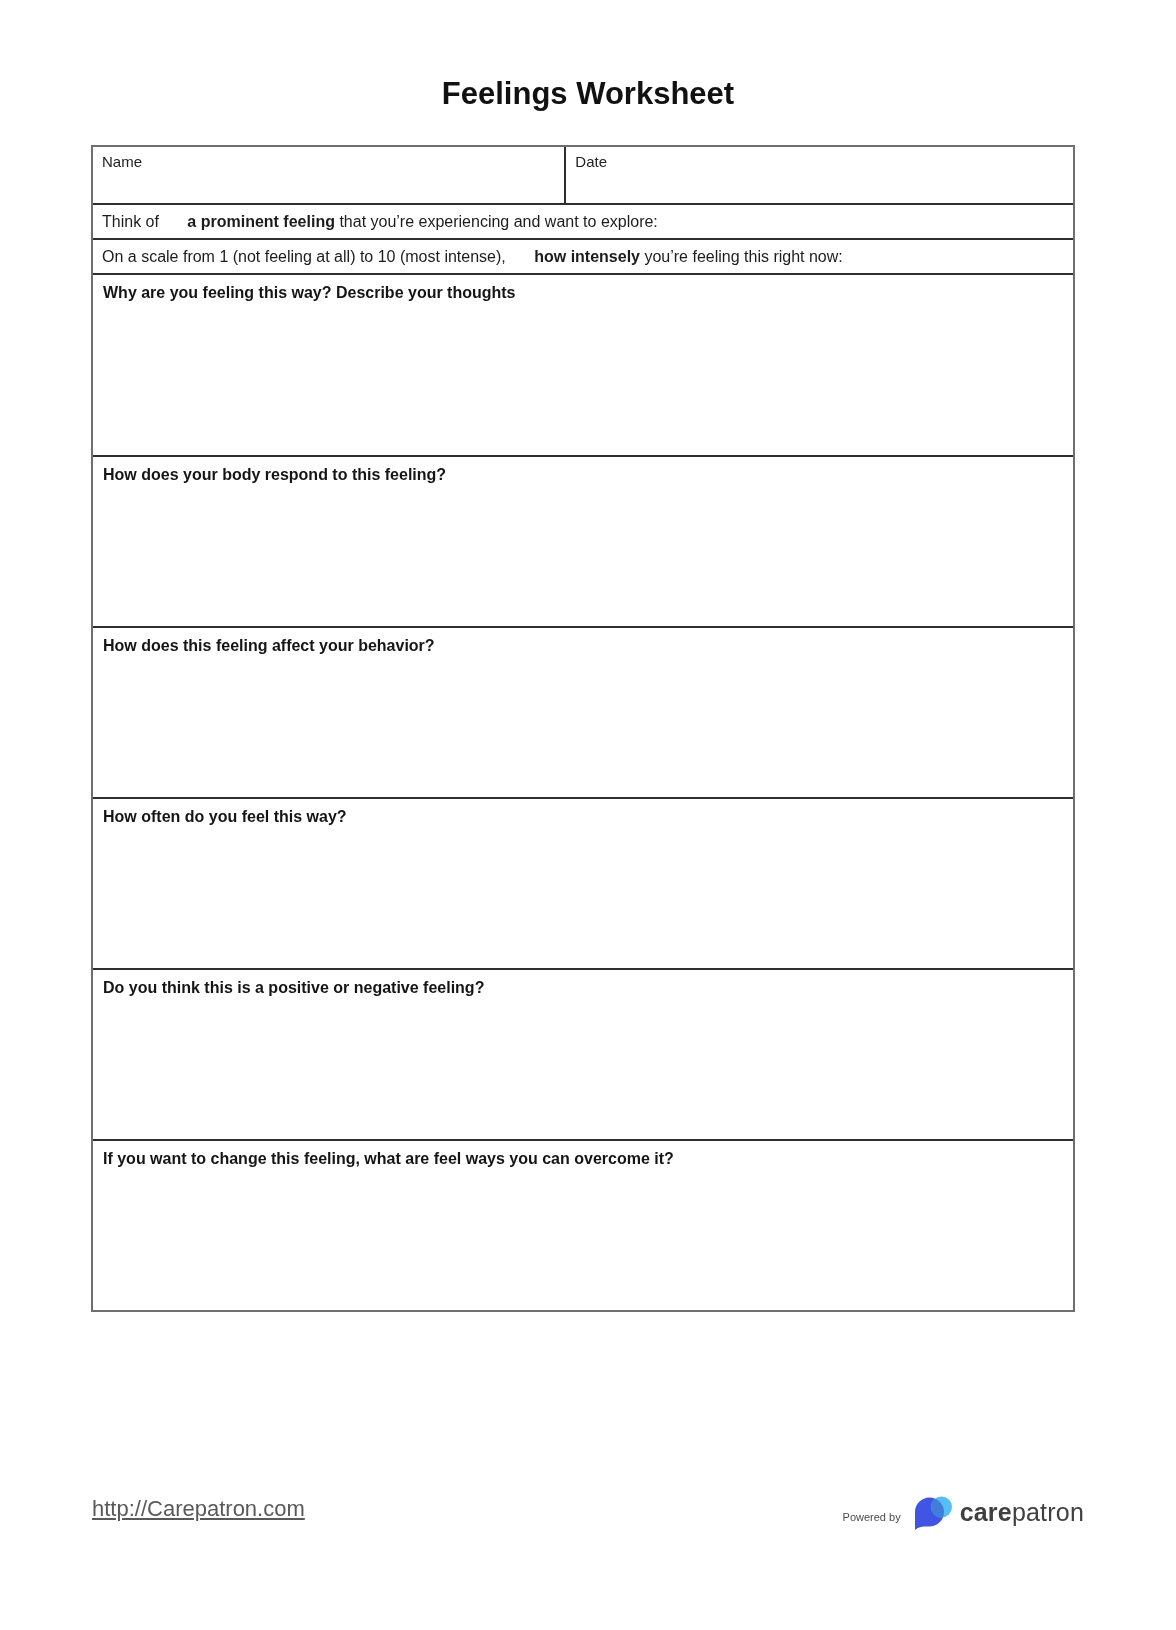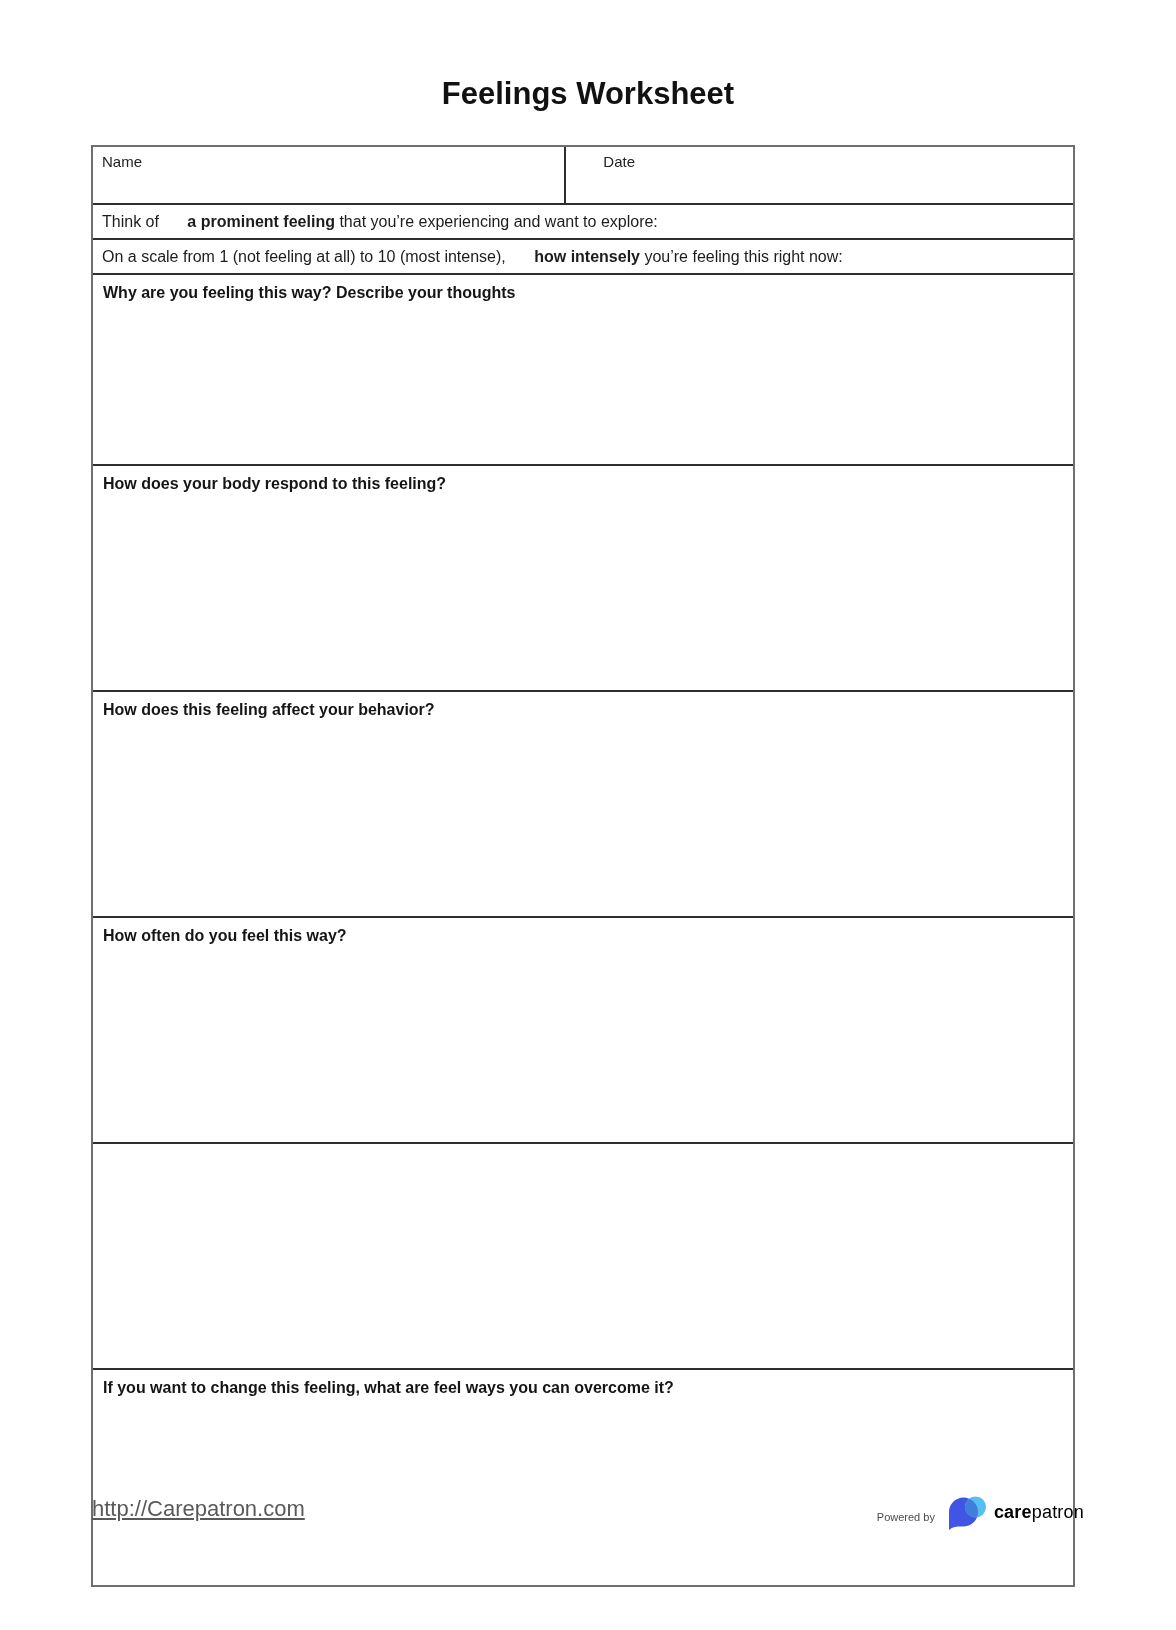--- a/index.html
+++ b/index.html
@@ -25,21 +25,21 @@
   }
   .worksheet {
     position: absolute;
     left: 91px;
     top: 145px;
     width: 984px;
     border: 2px solid #6f6f6f;
     background: #ffffff;
   }
   .row { border-top: 2px solid #2e2e2e; }
-  .row:first-child { border-top: none; gap: 28px; }
+  .row:first-child { border-top: none; }
 
   .row-namedate { display: flex; height: 56px; }
   .cell {
     padding: 6px 9px;
     font-size: 15px;
     color: #222222;
   }
   .cell-name {
     width: 48.3%;
     flex: none;
@@ -52,21 +52,21 @@
     padding: 6px 9px;
     font-size: 16px;
     line-height: 21px;
     white-space: nowrap;
     overflow: hidden;
   }
   .row-prompt .bold-seg { font-weight: bold; margin-left: 24px; }
 
   .row-q { display: flex; flex-direction: column; }
   .row-q.first { height: 182px; }
-  .row-q.rest  { height: 217px; margin-top: 9px; }
+  .row-q.rest  { height: 171px; }
   .q-label {
     padding: 9px 10px 0 10px;
     font-size: 16px;
     font-weight: bold;
     color: #151515;
   }
   .q-answer { flex: 1; }
 
   .footer-link {
     position: absolute;
@@ -87,22 +87,22 @@
   }
   .powered-label {
     font-size: 11px;
     color: #4c4c4c;
     margin-right: 9px;
     position: relative;
     top: -3px;
     margin-top: 16px;
   }
   .brand-text {
-    font-size: 18px;
-    color: #000000;
+    font-size: 25px;
+    color: #404040;
     margin-left: 5px;
     letter-spacing: 0.2px;
     text-align: center;
   }
   .brand-text .brand-bold { font-weight: bold; }
 </style>
 </head>
 <body>
 
 <div class="page">
@@ -145,20 +145,21 @@
       <div class="q-answer"></div>
     </div>
 
 
     <div class="row row-q rest">
       <div class="q-label">How often do you feel this way?</div>
       <div class="q-answer"></div>
     </div>
 
     <div class="row row-q rest">
+      <div class="q-label">Do you think this is a positive or negative feeling?</div>
       <div class="q-answer"></div>
     </div>
 
     <div class="row row-q rest">
       <div class="q-label">If you want to change this feeling, what are feel ways you can overcome it?</div>
       <div class="q-answer"></div>
     </div>
 
   </div>
 

